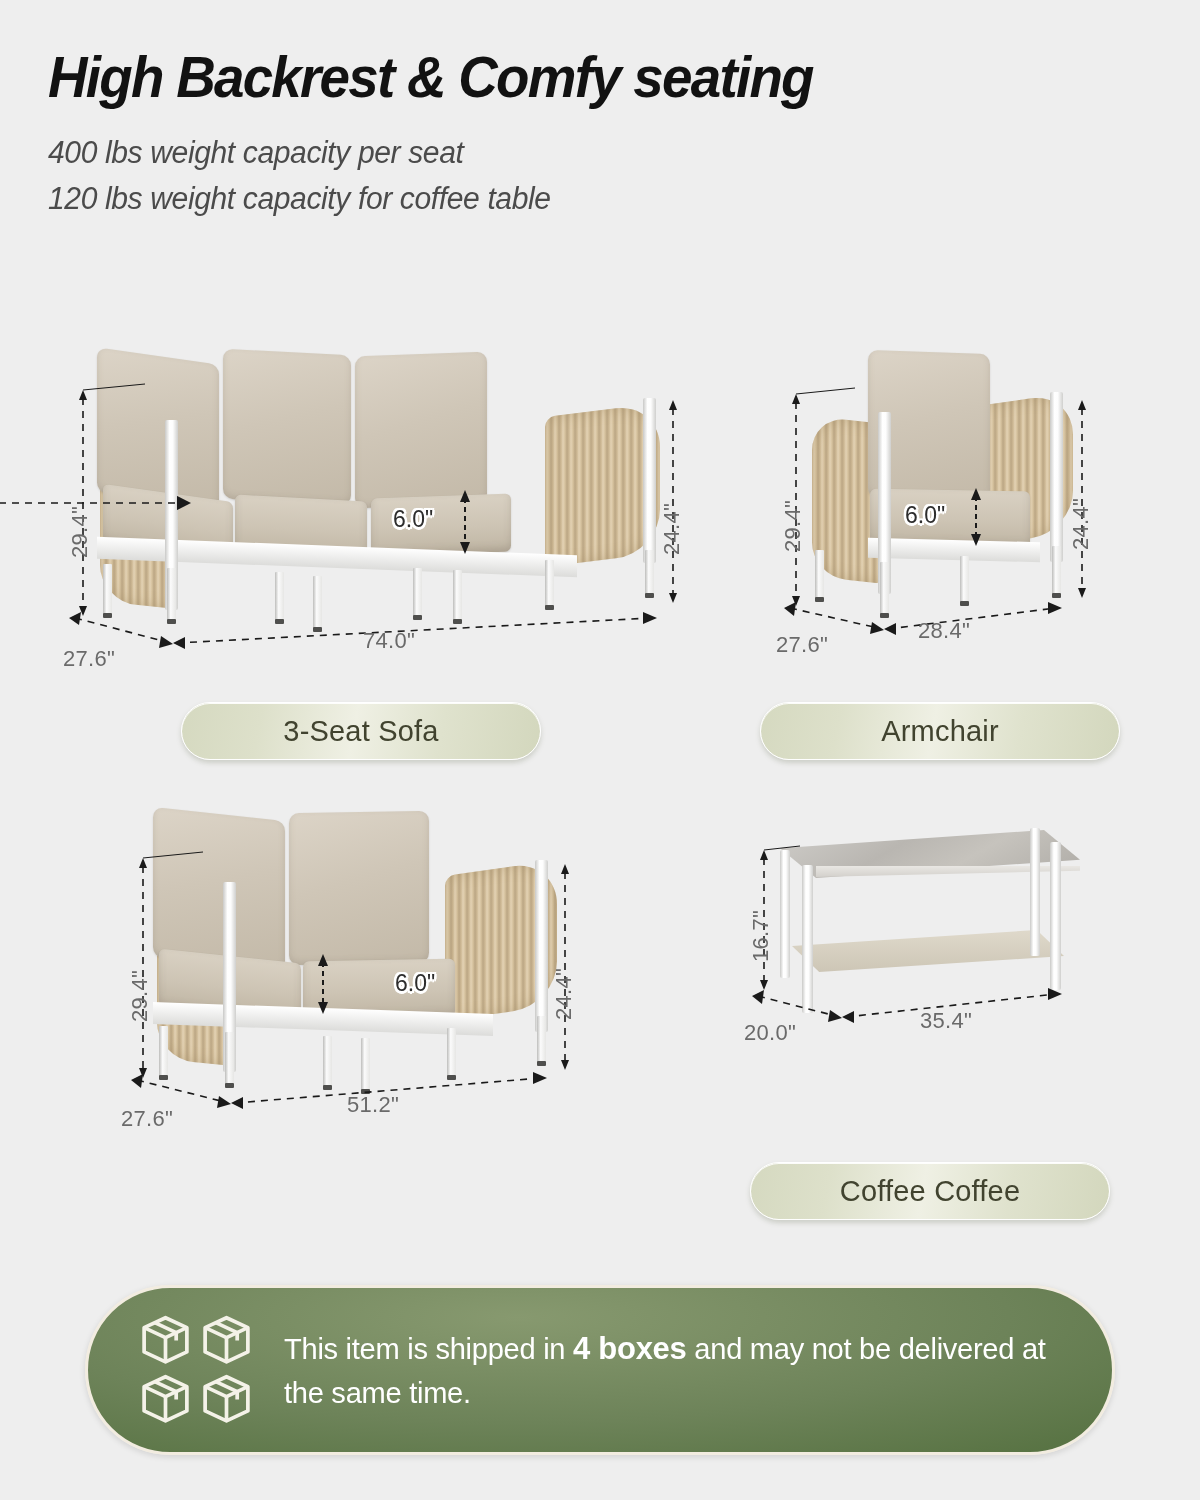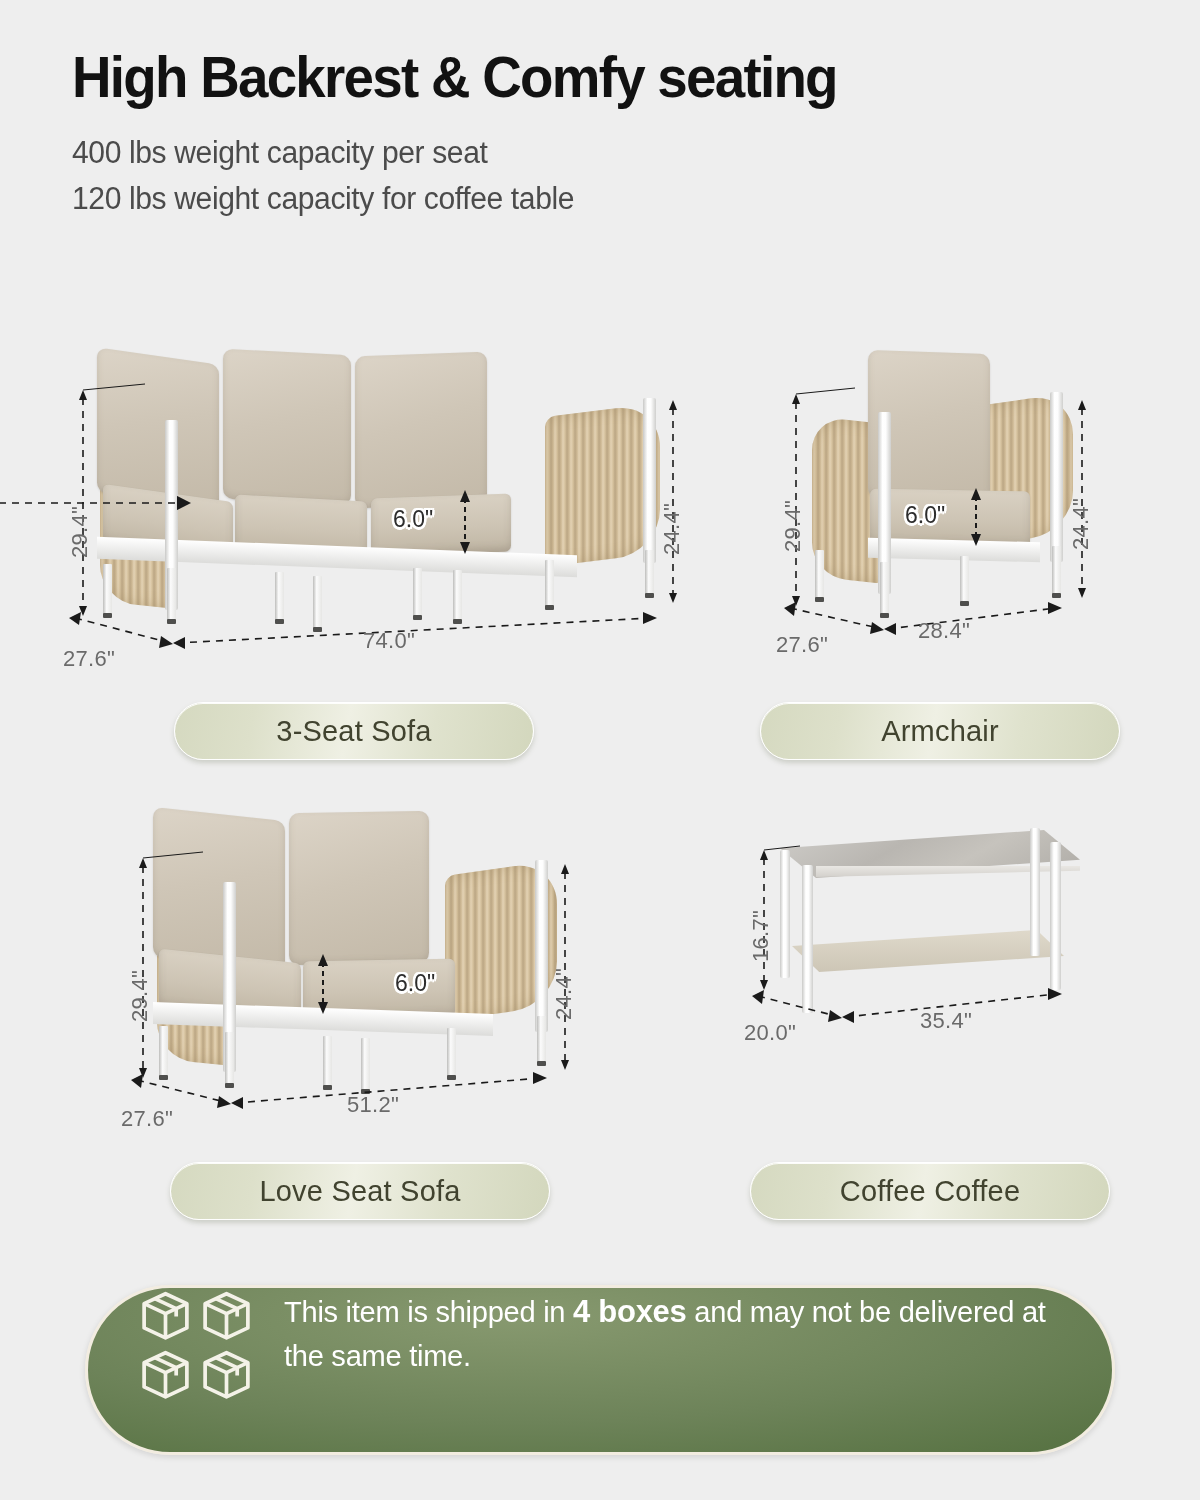--- a/index.html
+++ b/index.html
@@ -10,21 +10,21 @@
     height: 1500px;
     background: #eeeeee;
     font-family: "Liberation Sans", sans-serif;
     overflow: hidden;
     position: relative;
   }
 
   .page { position: relative; width: 1200px; height: 1500px; }
 
   
-  .header { position: absolute; left: 72px; top: 48px; width: 1100px; }
+  .header { position: absolute; left: 48px; top: 48px; width: 1100px; font-style: italic; }
   .headline {
     font-size: 57px;
     font-weight: 700;
     letter-spacing: -1.8px;
     color: #121212;
     line-height: 1.05;
     white-space: nowrap;
     transform: scaleX(0.96);
     transform-origin: left center;
   }
@@ -137,21 +137,21 @@
   
   .banner {
     position: absolute;
     left: 85px; top: 1285px;
     width: 1030px; height: 170px;
     border-radius: 85px;
     background:
       radial-gradient(120% 160% at 42% 18%, #87996f 0%, #6d8359 40%, #54703f 72%, #42592f 100%);
     border: 3px solid #f2ece0;
     box-shadow: 0 2px 6px rgba(0,0,0,.12);
-    display: flex; align-items: flex-start;
+    display: flex; align-items: center;
     padding-left: 48px;
   }
   .boxgrid {
     width: 120px; height: 116px;
     display: grid;
     grid-template-columns: 1fr 1fr;
     grid-template-rows: 1fr 1fr;
     gap: 2px;
     flex: none;
   }
@@ -247,21 +247,21 @@
             <path d="M415,192 L420,204 L425,192 z" fill="#1a1a1a"></path>
           </svg>
 
           <div class="dimlabel vert" style="left:22px; top:208px;">29.4"</div>
           <div class="dimlabel vert" style="left:614px; top:205px;">24.4"</div>
           <div class="dimlabel" style="left:18px; top:296px;">27.6"</div>
           <div class="dimlabel" style="left:318px; top:278px;">74.0"</div>
           <div class="dim-inline" style="left:348px; top:156px;">6.0"</div>
         </div>
 
-        <div class="pill" style="left:129px; top:352px; width:360px;">
+        <div class="pill" style="left:136px; top:352px; width:360px;">
           <span>3-Seat Sofa</span>
         </div>
       </div>
 
       <div class="cell c-chair">
         <div class="stage" style="height:330px">
 
           <div class="rope" style="left:62px; top:70px; width:72px; height:160px; border-radius:34px 8px 8px 34px; transform:skewY(6deg);"></div>
           <div class="rope" style="left:215px; top:50px; width:108px; height:140px; border-radius:10px 42px 42px 10px; transform:skewY(-8deg);"></div>
 
@@ -355,23 +355,20 @@
             <path d="M223,192 L228,204 L233,192 z" fill="#1a1a1a"></path>
           </svg>
 
           <div class="dimlabel vert" style="left:32px; top:212px;">29.4"</div>
           <div class="dimlabel vert" style="left:456px; top:210px;">24.4"</div>
           <div class="dimlabel" style="left:26px; top:296px;">27.6"</div>
           <div class="dimlabel" style="left:252px; top:282px;">51.2"</div>
           <div class="dim-inline" style="left:300px; top:160px;">6.0"</div>
         </div>
 
-        <div class="pill" style="left:75px; top:352px; width:380px;">
-          <span>Love Seat Sofa</span>
-        </div>
       </div>
 
       <div class="cell c-table">
         <div class="stage" style="height:330px">
 
           <div class="tabletop" style="left:50px; top:20px; width:300px; height:48px;
                       clip-path: polygon(12% 100%, 100% 62%, 88% 0%, 0% 38%);"></div>
           <div class="tabletop" style="left:50px; top:56px; width:300px; height:16px;
                       background:linear-gradient(180deg,#e9e7e3,#c9c6c1);
                       clip-path: polygon(12% 0%, 100% -38%, 100% 30%, 12% 68%);"></div>

